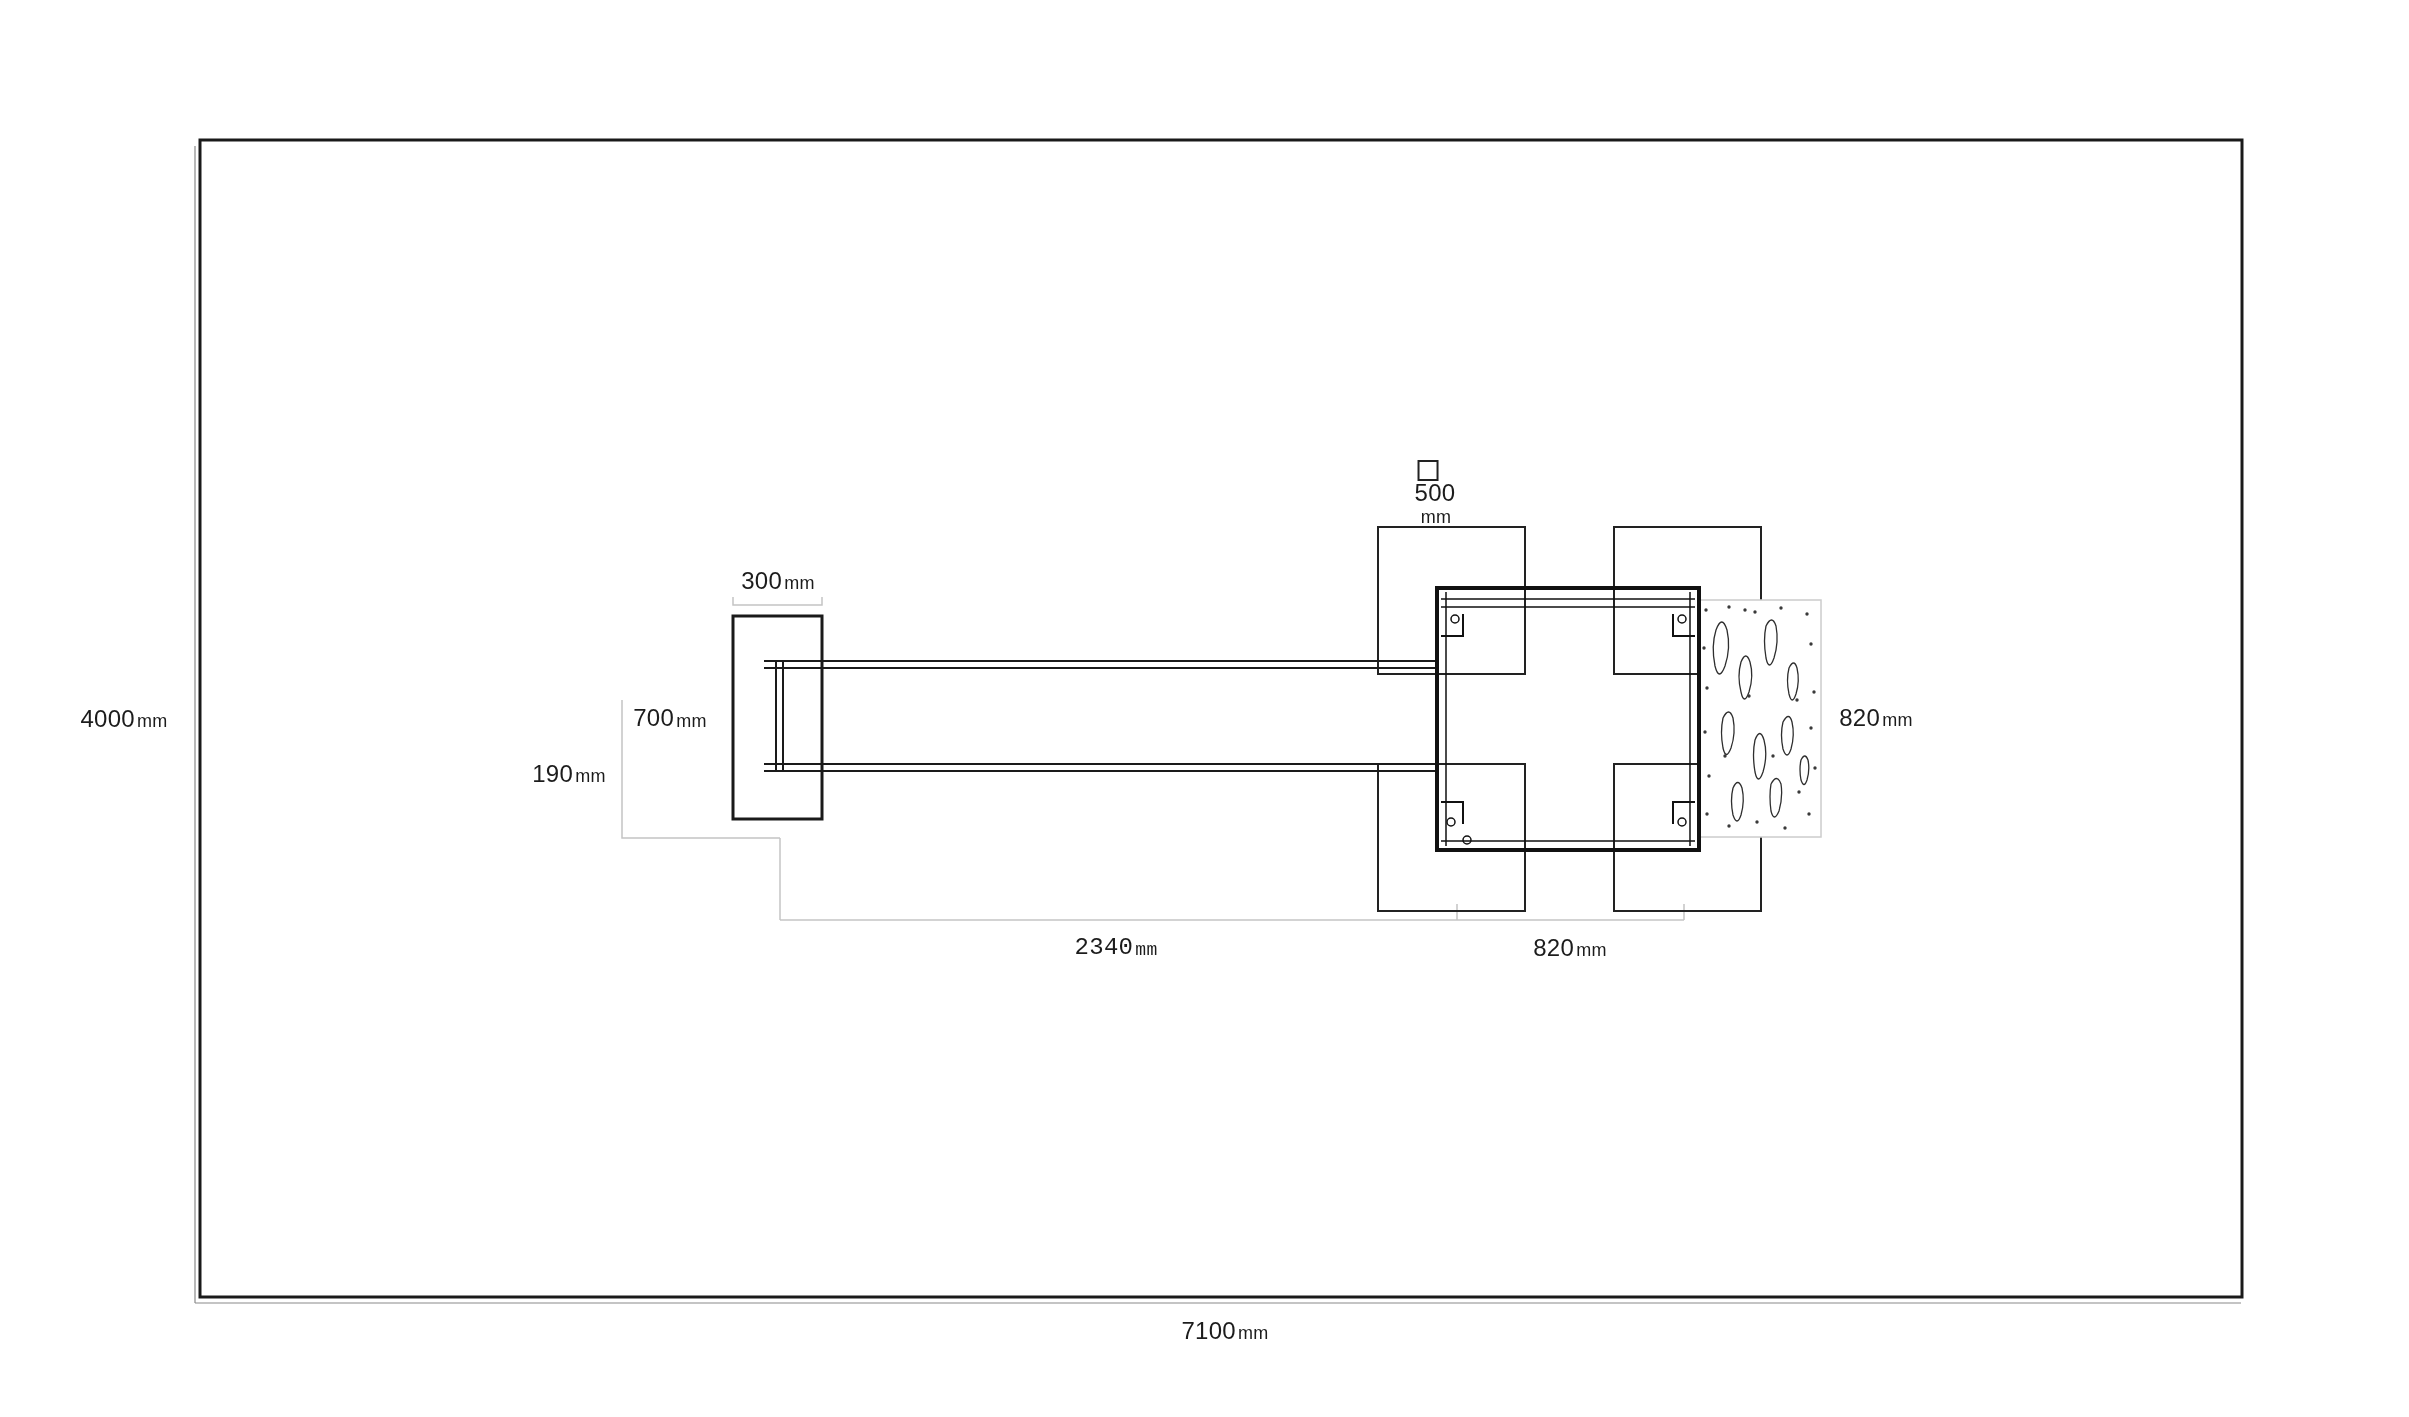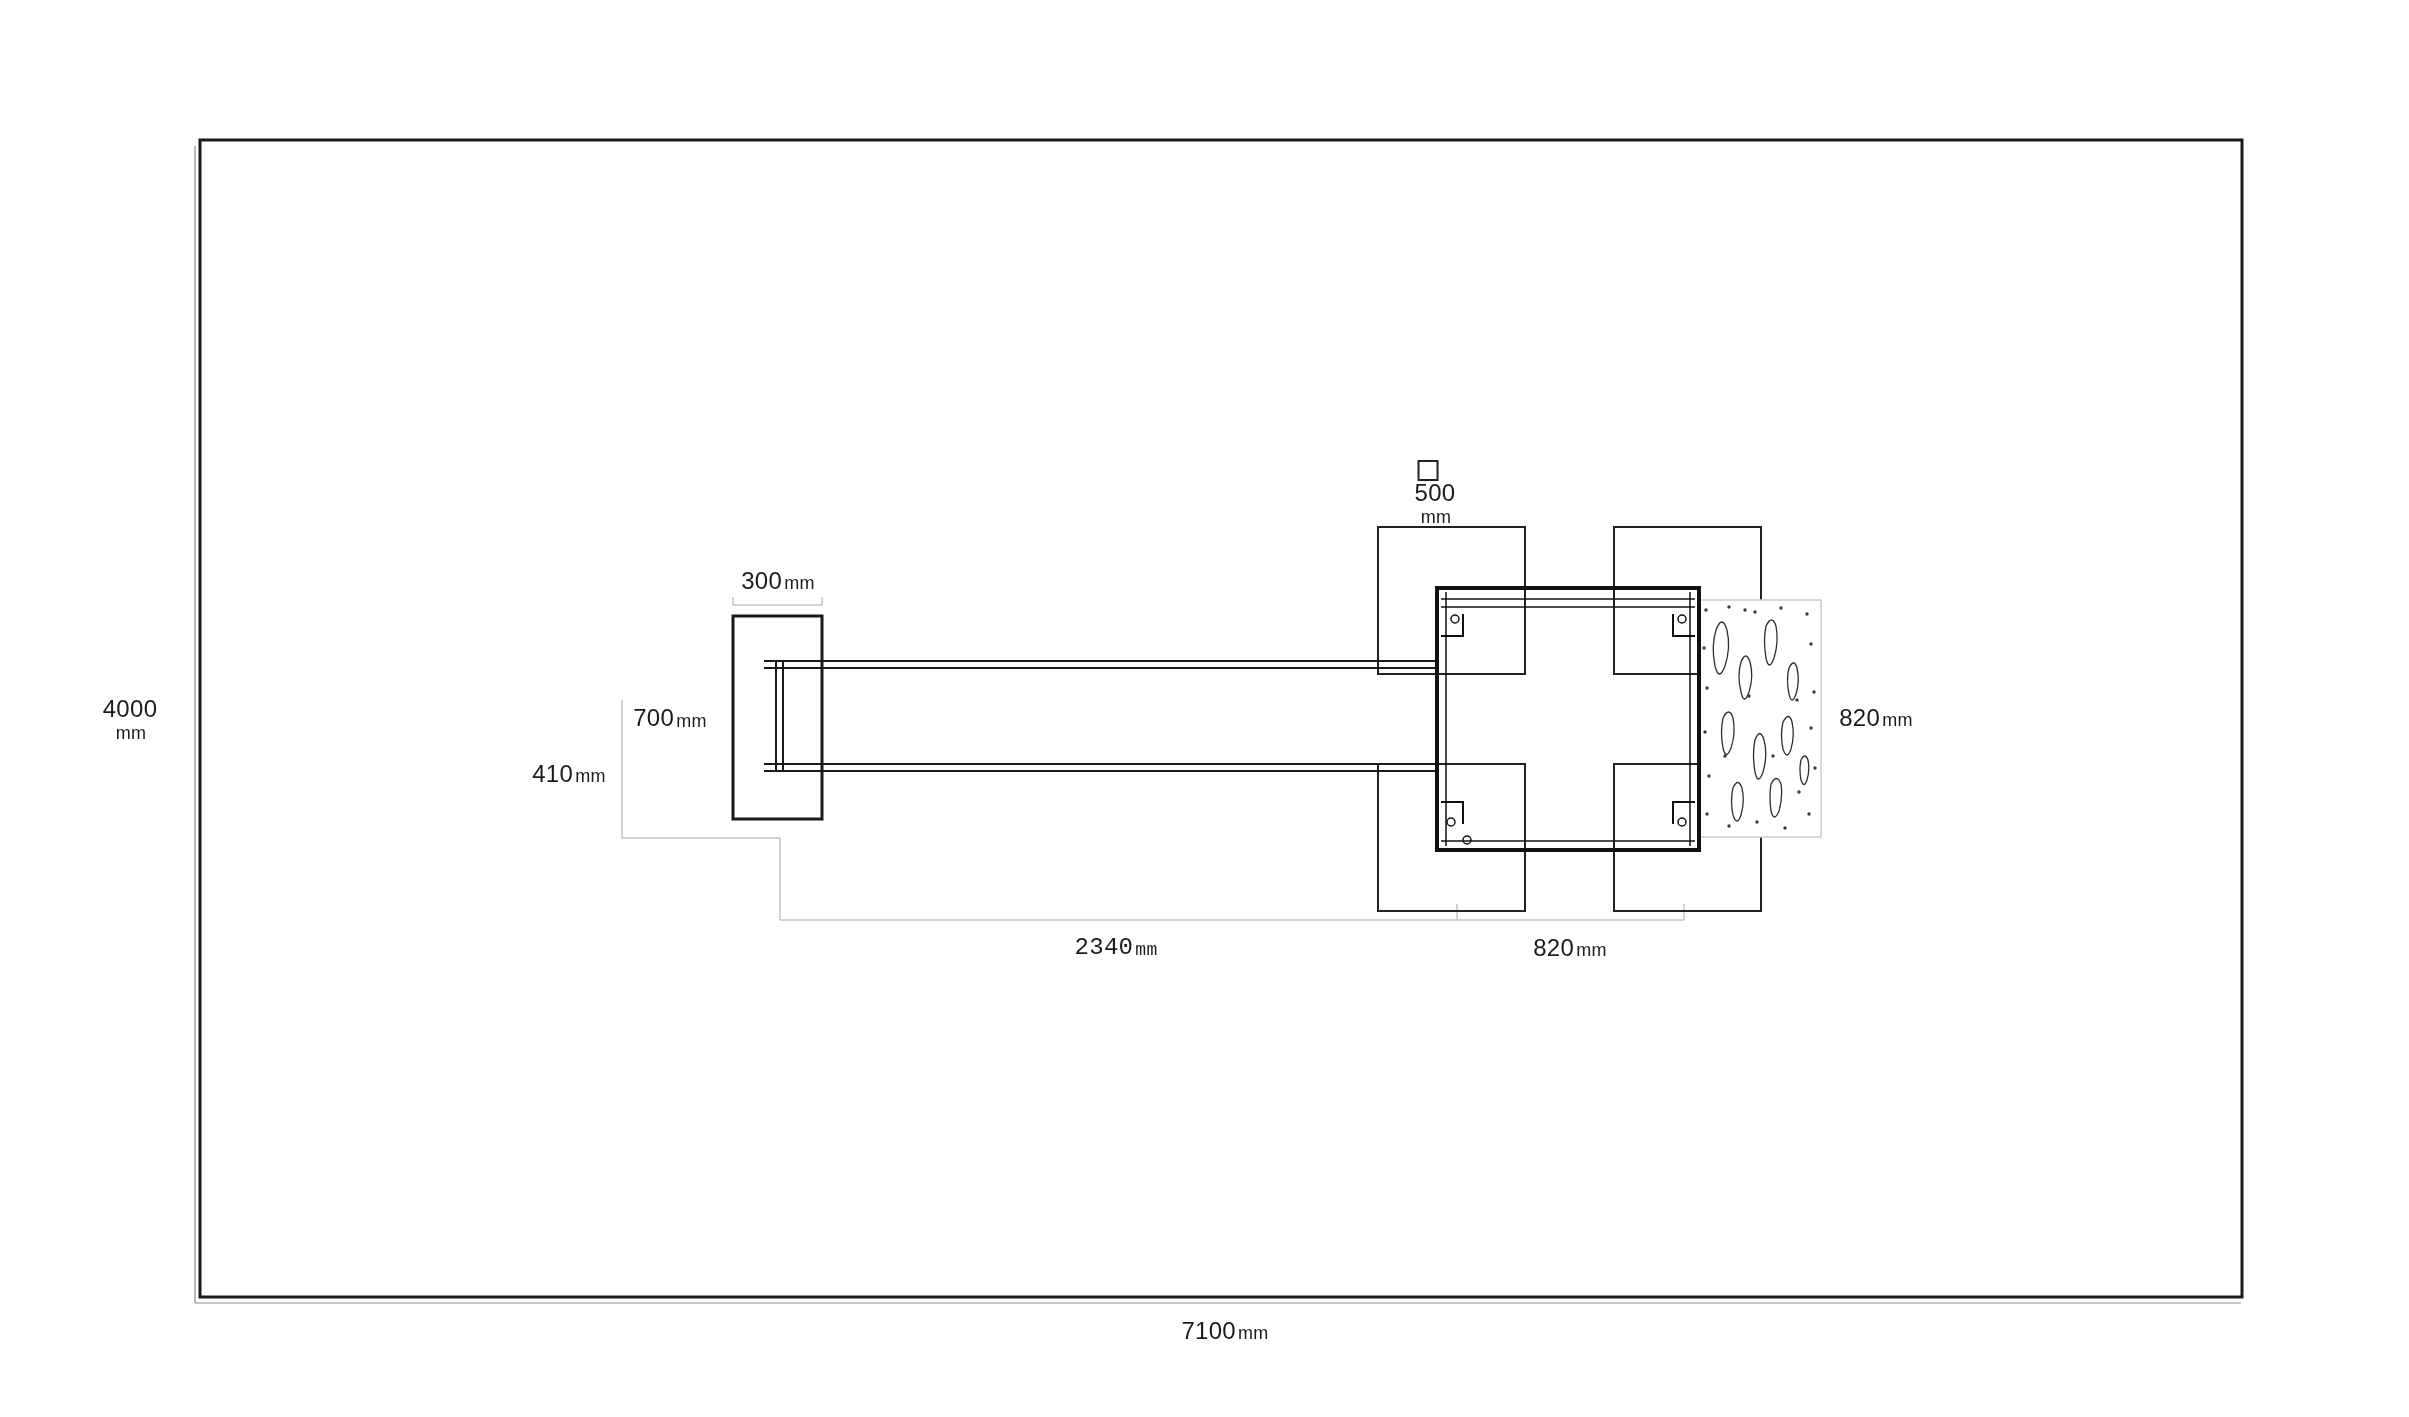--- a/index.html
+++ b/index.html
@@ -134,42 +134,42 @@
       <g stroke-width="1.5">
         <circle cx="1455" cy="619" r="4"></circle>
         <circle cx="1451" cy="822" r="4"></circle>
         <circle cx="1467" cy="840" r="4"></circle>
         <circle cx="1682" cy="619" r="4"></circle>
         <circle cx="1682" cy="822" r="4"></circle>
       </g>
     </g>
   </svg>
 
-  <div class="dim-label" style="left:130px; top:719px;flex-direction:column;">
+  <div class="dim-label" style="left:124px; top:719px;">
     <span class="val">4000</span>
       <span class="unit">mm</span>
   </div>
 
   <div class="dim-label" style="left:1225px; top:1331px;justify-content:center;">
     <span class="val">7100</span>
       <span class="unit">mm</span>
   </div>
 
   <div class="dim-label" style="left:778px; top:581px;">
     <span class="val">300</span>
       <span class="unit">mm</span>
   </div>
 
   <div class="dim-label" style="left:670px; top:718px;align-items:flex-end;">
     <span class="val">700</span>
       <span class="unit">mm</span>
   </div>
 
   <div class="dim-label" style="left:569px; top:774px;">
-    <span class="val">410</span>
+    <span class="val">190</span>
       <span class="unit">mm</span>
   </div>
 
   <div class="dim-label" style="left:1116px; top:948px;font-family:Liberation Mono, monospace;">
     <span class="val">2340</span>
       <span class="unit">mm</span>
   </div>
 
   <div class="dim-label" style="left:1570px; top:948px;">
     <span class="val">820</span>

